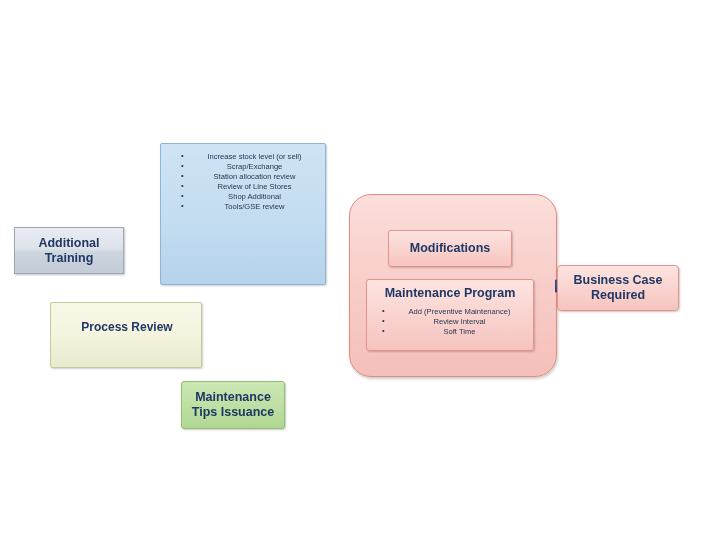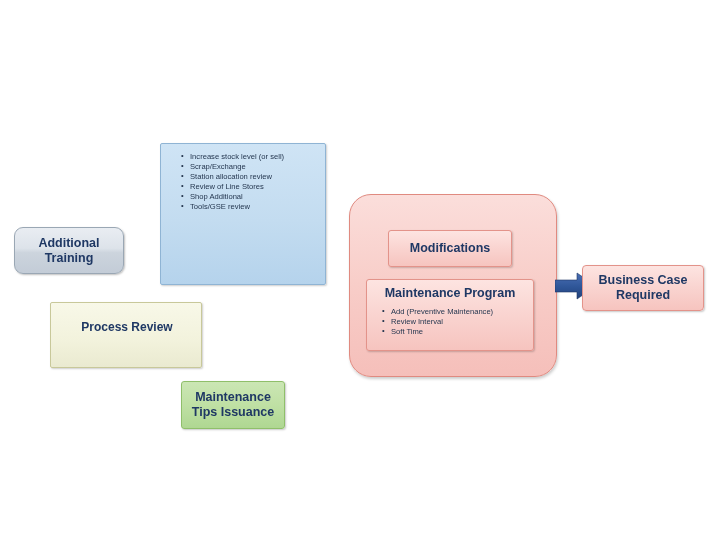--- a/index.html
+++ b/index.html
@@ -32,36 +32,37 @@
   .bullets {
     list-style: none;
     margin: 0;
     padding: 0;
   }
   .bullets li {
     position: relative;
     padding-left: 11px;
     line-height: 1.32;
     white-space: nowrap;
+    text-align: center;
   }
   .bullets li:before {
     content: "\2022";
     position: absolute;
     left: 2px;
     top: -1px;
   }
 
   
   #additional-training {
     left: 14px;
     top: 227px;
     width: 110px;
     height: 47px;
     border: 1px solid #9aa7b4;
-    border-radius: 9px;
+    border-radius: 0;
     background: linear-gradient(to bottom, #e9edf2 0%, #dde3ea 45%, #ccd4dd 55%, #c3ccd7 100%);
     box-shadow: 1px 1px 2px rgba(0,0,0,0.25);
     display: flex;
     align-items: center;
     justify-content: center;
   }
   #additional-training .node-title {
     font-size: 12.5px;
     color: #1f3864;
   }
@@ -184,21 +185,21 @@
   
   #arrow {
     left: 555px;
     top: 272px;
     width: 42px;
     height: 28px;
   }
 
   
   #business-case {
-    left: 582px;
+    left: 557px;
     top: 265px;
     width: 122px;
     height: 46px;
     border: 1px solid #e3938a;
     border-radius: 4px;
     background: linear-gradient(to bottom, #fde4e1 0%, #f9d2ce 55%, #f6c4bf 100%);
     box-shadow: 1px 1px 2px rgba(0,0,0,0.22);
     display: flex;
     align-items: center;
     justify-content: center;

